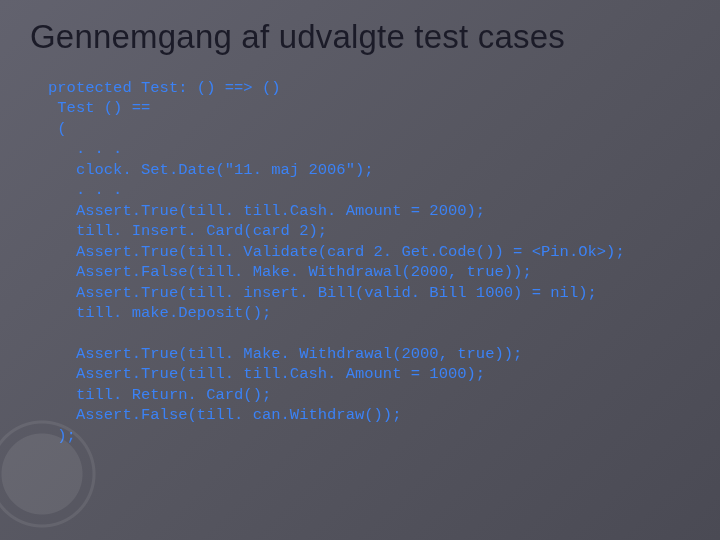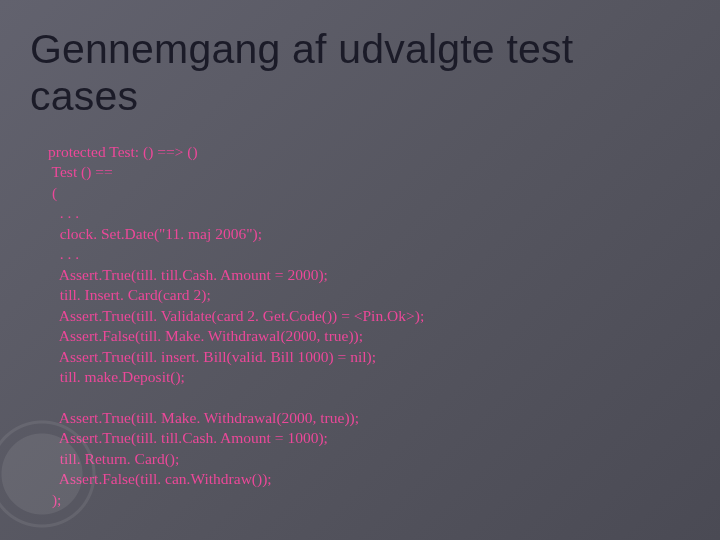--- a/index.html
+++ b/index.html
@@ -10,32 +10,31 @@
     font-family: Verdana, Arial, sans-serif;
     position: relative;
   }
   .slide {
     width: 720px;
     height: 540px;
     padding: 18px 30px 20px 30px;
     position: relative;
   }
   .title {
-    font-size: 41px;
+    font-size: 33px;
     color: #1b1b28;
     font-weight: normal;
     margin-bottom: 22px;
     letter-spacing: 0.2px;
-    margin-top: 8px;
   }
   .code-block {
-    font-family: Liberation Serif, serif;
+    font-family: Liberation Mono, monospace;
     font-size: 15.5px;
     line-height: 1.32;
-    color: #ec4899;
+    color: #3b82f6;
     white-space: pre;
     margin-left: 18px;
   }
   .watermark {
     position: absolute;
     left: 0;
     bottom: 0;
     width: 140px;
     height: 220px;
     opacity: 0.08;

